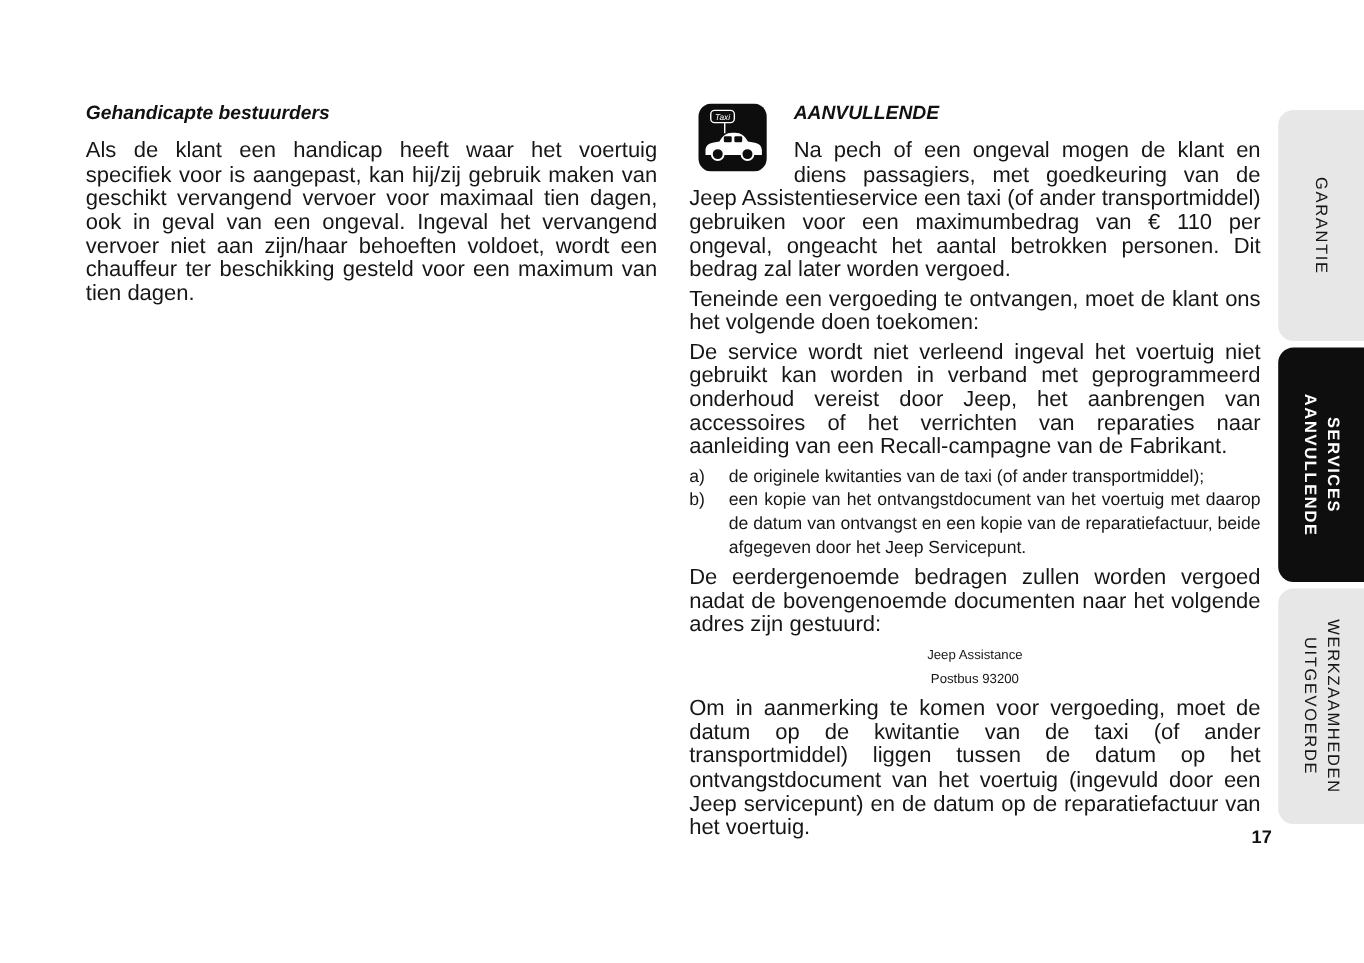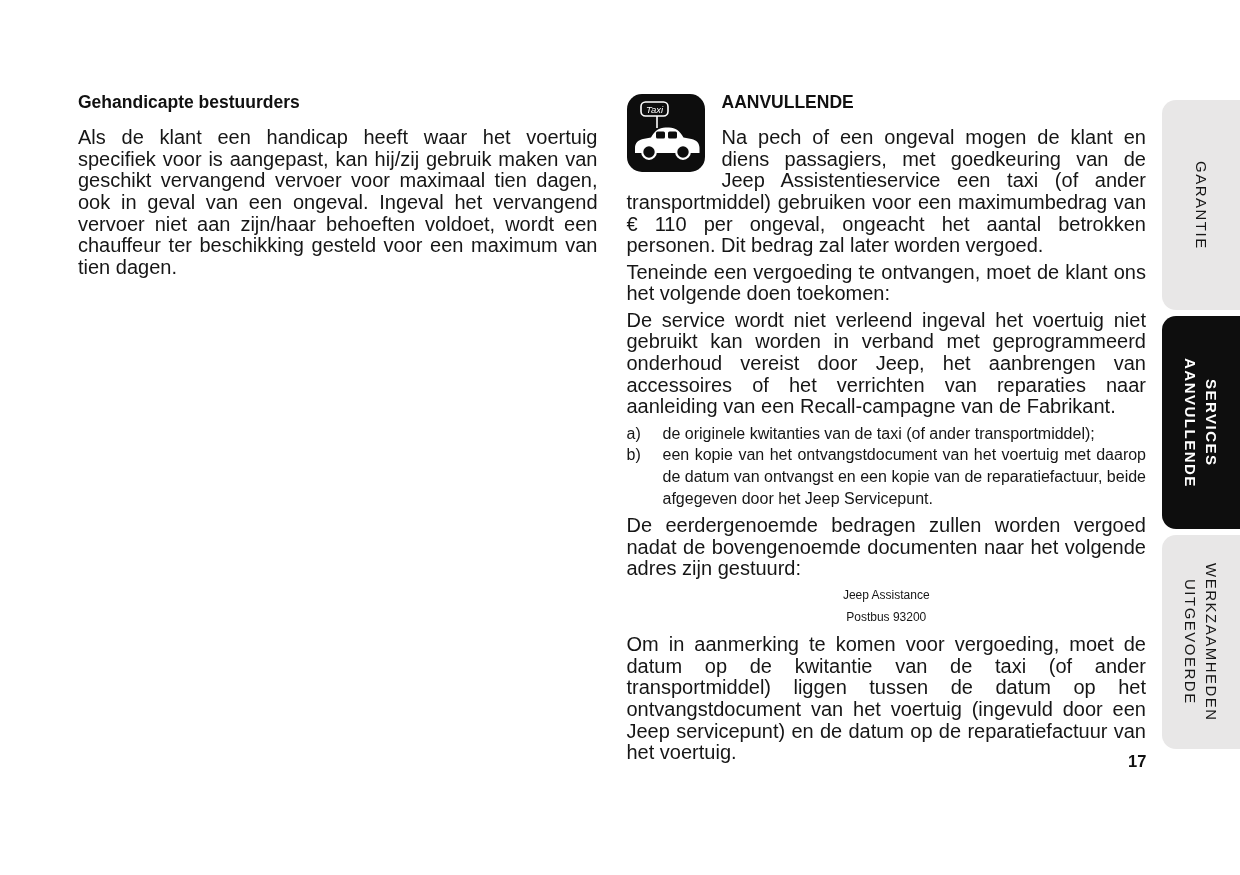--- a/index.html
+++ b/index.html
@@ -18,35 +18,36 @@
     left: 78px; top: 92px;
     width: 1068px;
     display: flex;
     gap: 29px;
   }
   .col { width: 520px; }
 
   h2.section-heading {
     font-size: 17.5px;
     font-weight: bold;
+    font-style: italic;
     color: #111;
     margin: 0 0 15px 0;
     line-height: 1.15;
   }
 
   p.body {
     font-size: 20px;
     line-height: 21.6px;
     text-align: justify;
     margin: 0 0 5px 0;
   }
 
   .taxi-icon {
     float: left;
-    width: 78px; height: 78px;
+    width: 78px; height: 62px;
     margin: 2px 17px 10px 0;
   }
   .taxi-icon svg { display: block; width: 100%; height: 100%; }
 
   .list { margin: 0 0 6px 0; }
   .list-item {
     display: flex;
     font-size: 16px;
     line-height: 21.6px;
   }
@@ -91,21 +92,21 @@
     text-orientation: mixed;
     font-size: 15px;
     letter-spacing: 1.5px;
     white-space: nowrap;
   }
 
   .page-number {
     position: absolute;
     left: 1128px; top: 752px;
     width: 38px;
-    text-align: left;
+    text-align: center;
     font-size: 16.5px;
     font-weight: bold;
     color: #111;
   }
 </style>
 </head>
 <body>
 
 <div class="sheet">
 

